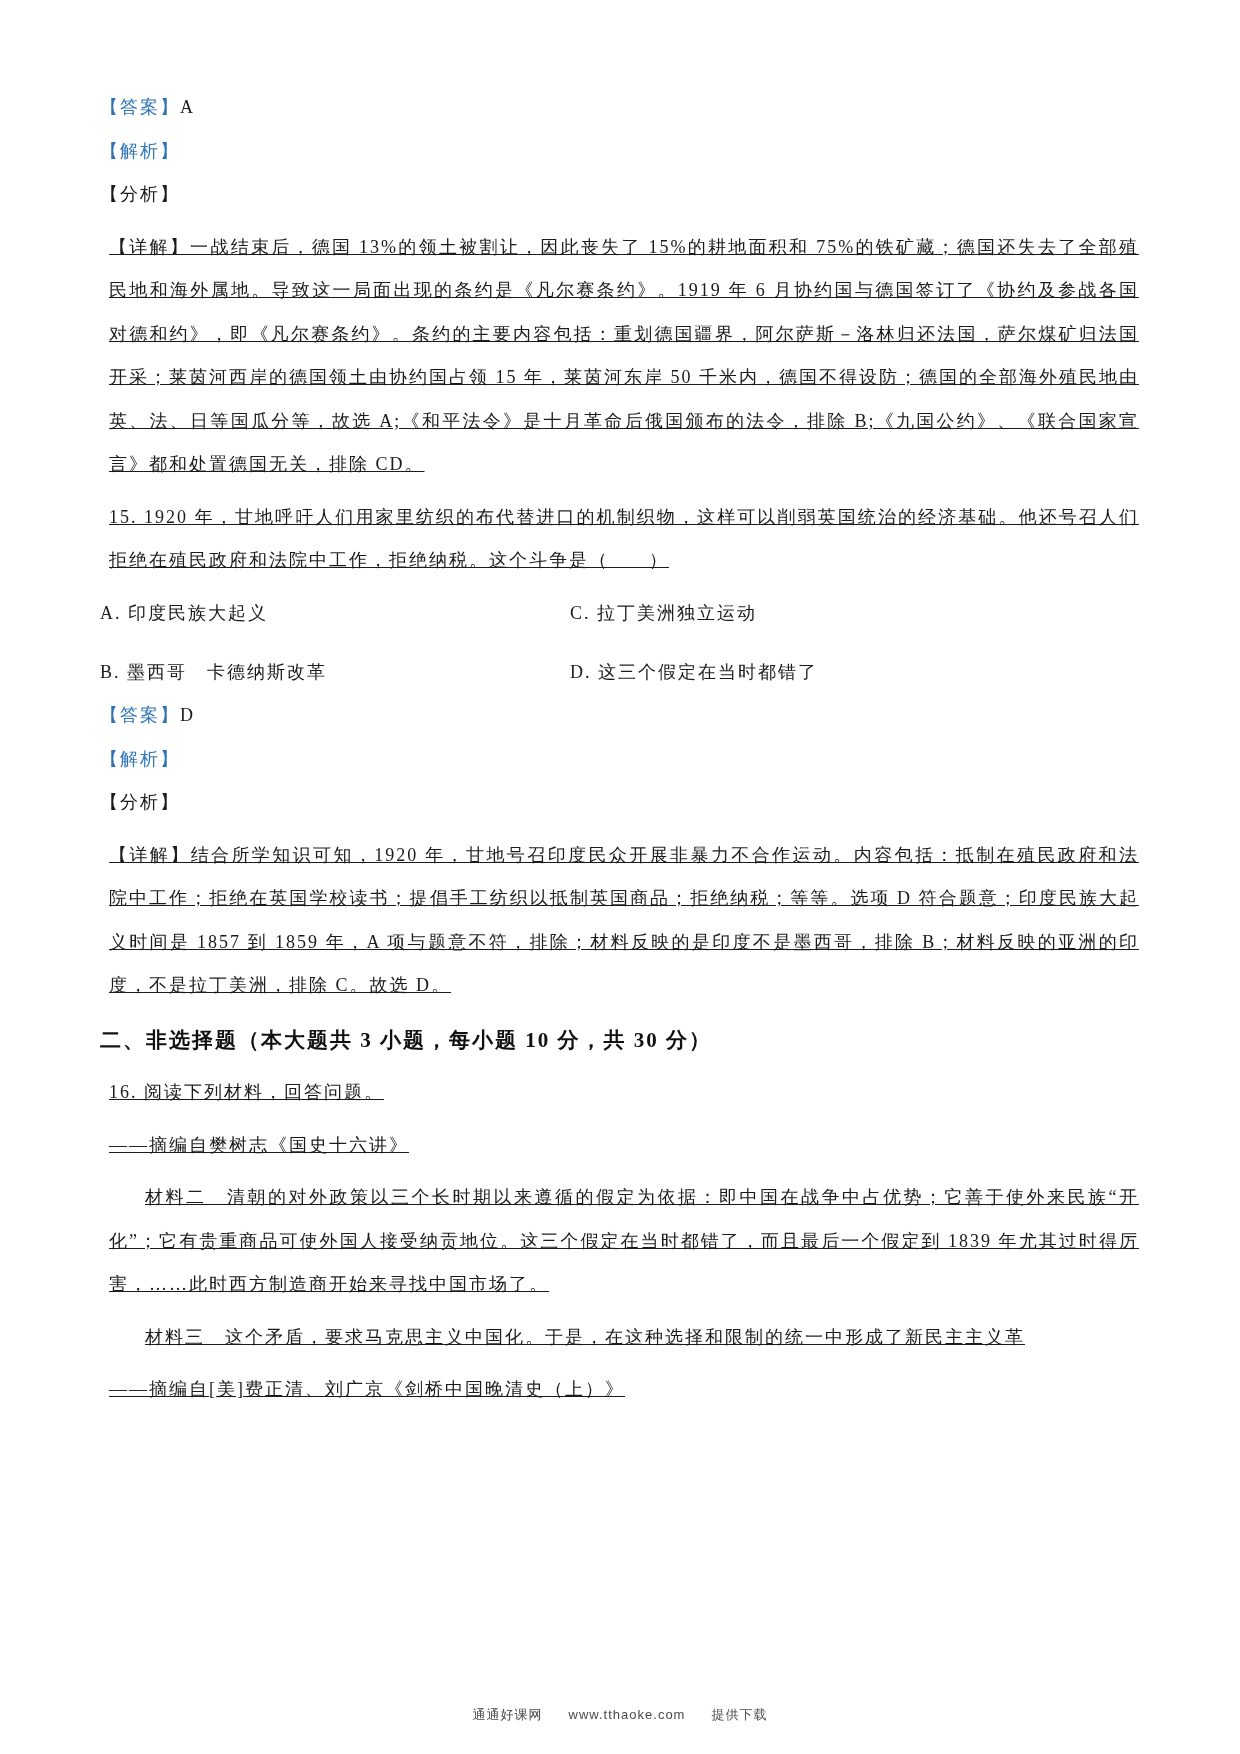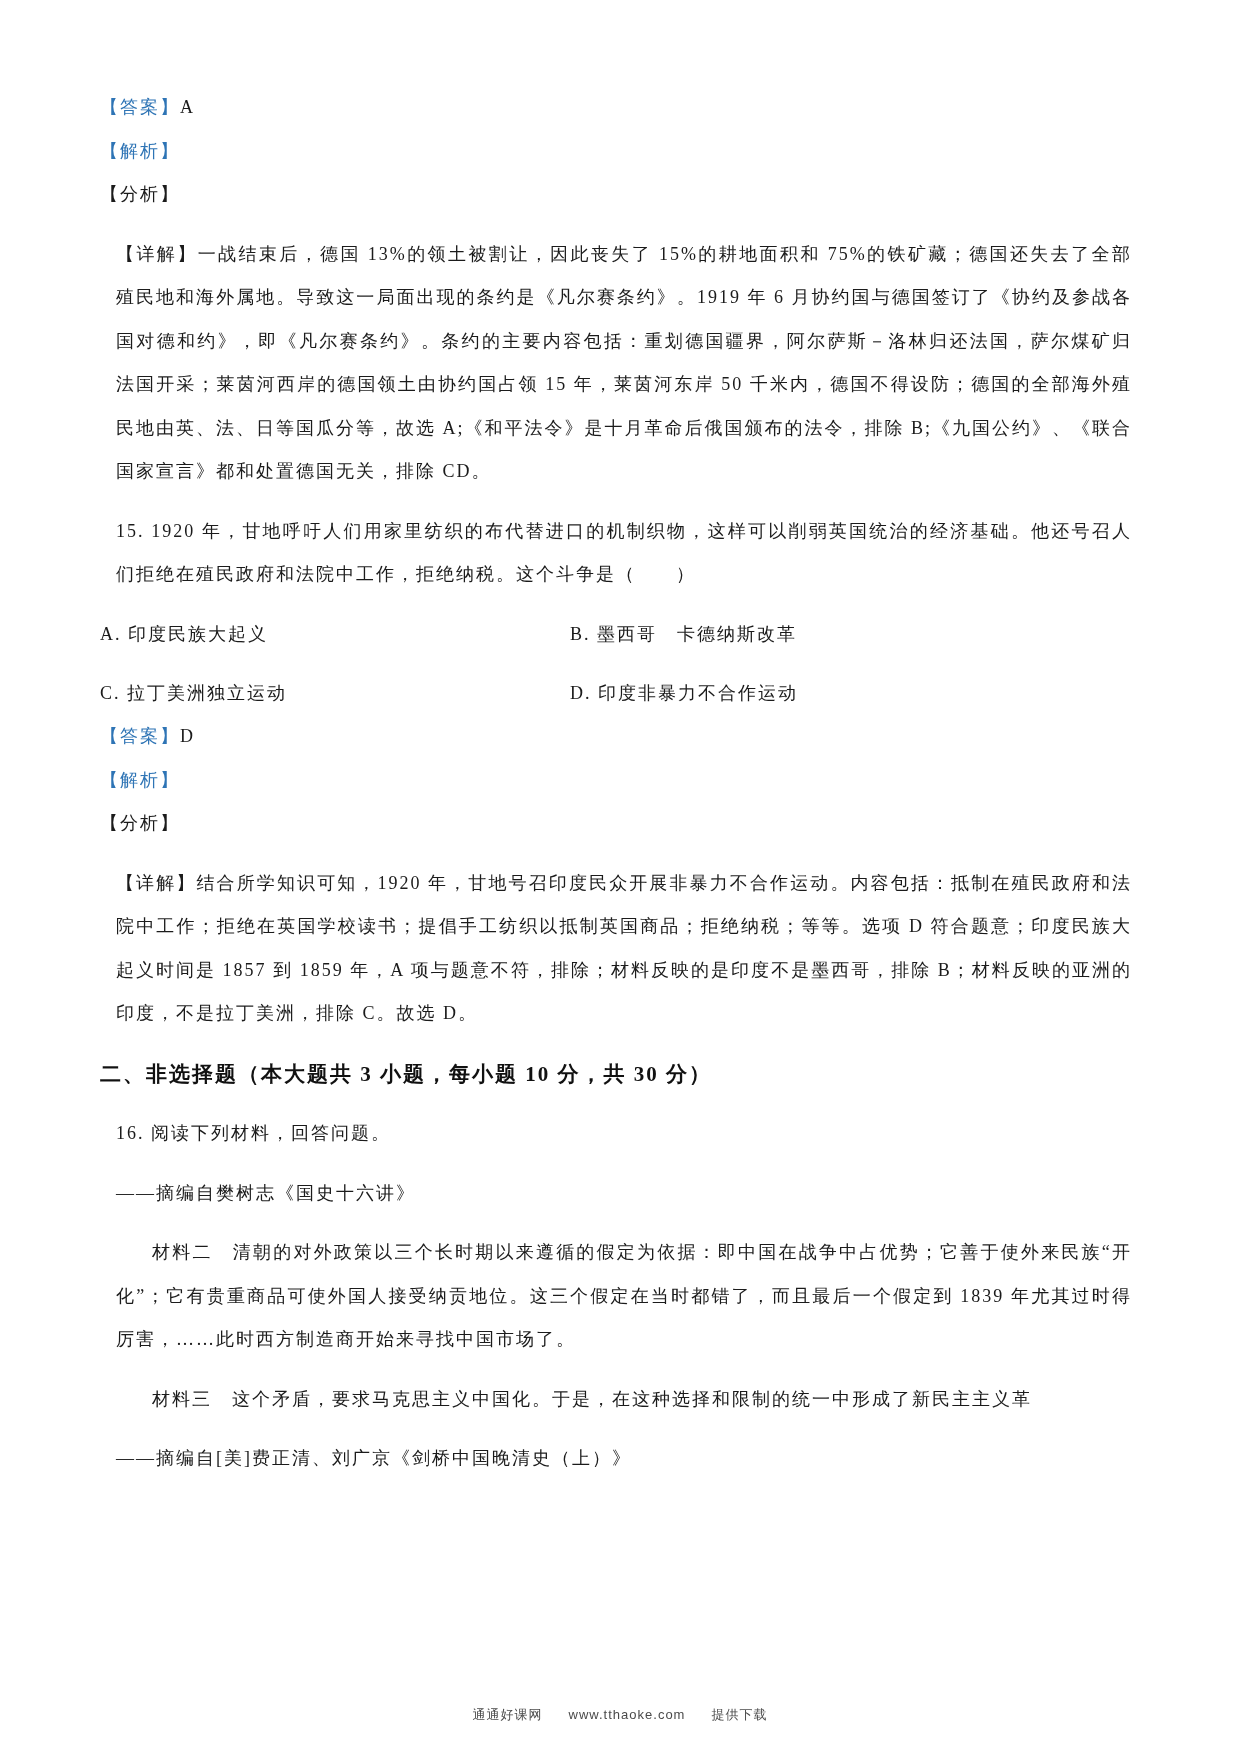--- a/index.html
+++ b/index.html
@@ -19,21 +19,21 @@
     padding: 86px 92px 0 100px;
   }
   p.line, div.para {
     font-size: 18px;
     line-height: 2.42;
     letter-spacing: 2px;
     text-align: justify;
     color: #1b1b1b;
   }
   .label-blue { color: #2e74b5; }
-  .para { margin: 16px; }
+  .para { margin: 9px; text-decoration: underline; }
   .indent2 { text-indent: 2em; }
   .src { text-align: right; }
   .options {
     display: grid;
     grid-template-columns: 455px 1fr;
     font-size: 18px;
     line-height: 2.42;
     letter-spacing: 2px;
     gap: 15px;
   }
@@ -68,23 +68,23 @@
   <p class="line"><span class="label-blue">【解析】</span></p>
 
   <p class="line"><span>【分析】</span></p>
 
   <div class="para">【详解】一战结束后，德国 13%的领土被割让，因此丧失了 15%的耕地面积和 75%的铁矿藏；德国还失去了全部殖民地和海外属地。导致这一局面出现的条约是《凡尔赛条约》。1919 年 6 月协约国与德国签订了《协约及参战各国对德和约》，即《凡尔赛条约》。条约的主要内容包括：重划德国疆界，阿尔萨斯－洛林归还法国，萨尔煤矿归法国开采；莱茵河西岸的德国领土由协约国占领 15 年，莱茵河东岸 50 千米内，德国不得设防；德国的全部海外殖民地由英、法、日等国瓜分等，故选 A;《和平法令》是十月革命后俄国颁布的法令，排除 B;《九国公约》、《联合国家宣言》都和处置德国无关，排除 CD。</div>
 
   <div class="para">15. 1920 年，甘地呼吁人们用家里纺织的布代替进口的机制织物，这样可以削弱英国统治的经济基础。他还号召人们拒绝在殖民政府和法院中工作，拒绝纳税。这个斗争是（　　）</div>
 
   <div class="options">
     <span>A. 印度民族大起义</span>
+    <span>C. 拉丁美洲独立运动</span>
     <span>B. 墨西哥　卡德纳斯改革</span>
-    <span>C. 拉丁美洲独立运动</span>
-    <span>D. 印度非暴力不合作运动</span>
+    <span>D. 这三个假定在当时都错了</span>
   </div>
 
   <p class="line"><span class="label-blue">【答案】</span><span>D</span></p>
 
   <p class="line"><span class="label-blue">【解析】</span></p>
 
   <p class="line"><span>【分析】</span></p>
 
   <div class="para">【详解】结合所学知识可知，1920 年，甘地号召印度民众开展非暴力不合作运动。内容包括：抵制在殖民政府和法院中工作；拒绝在英国学校读书；提倡手工纺织以抵制英国商品；拒绝纳税；等等。选项 D 符合题意；印度民族大起义时间是 1857 到 1859 年，A 项与题意不符，排除；材料反映的是印度不是墨西哥，排除 B；材料反映的亚洲的印度，不是拉丁美洲，排除 C。故选 D。</div>
 

